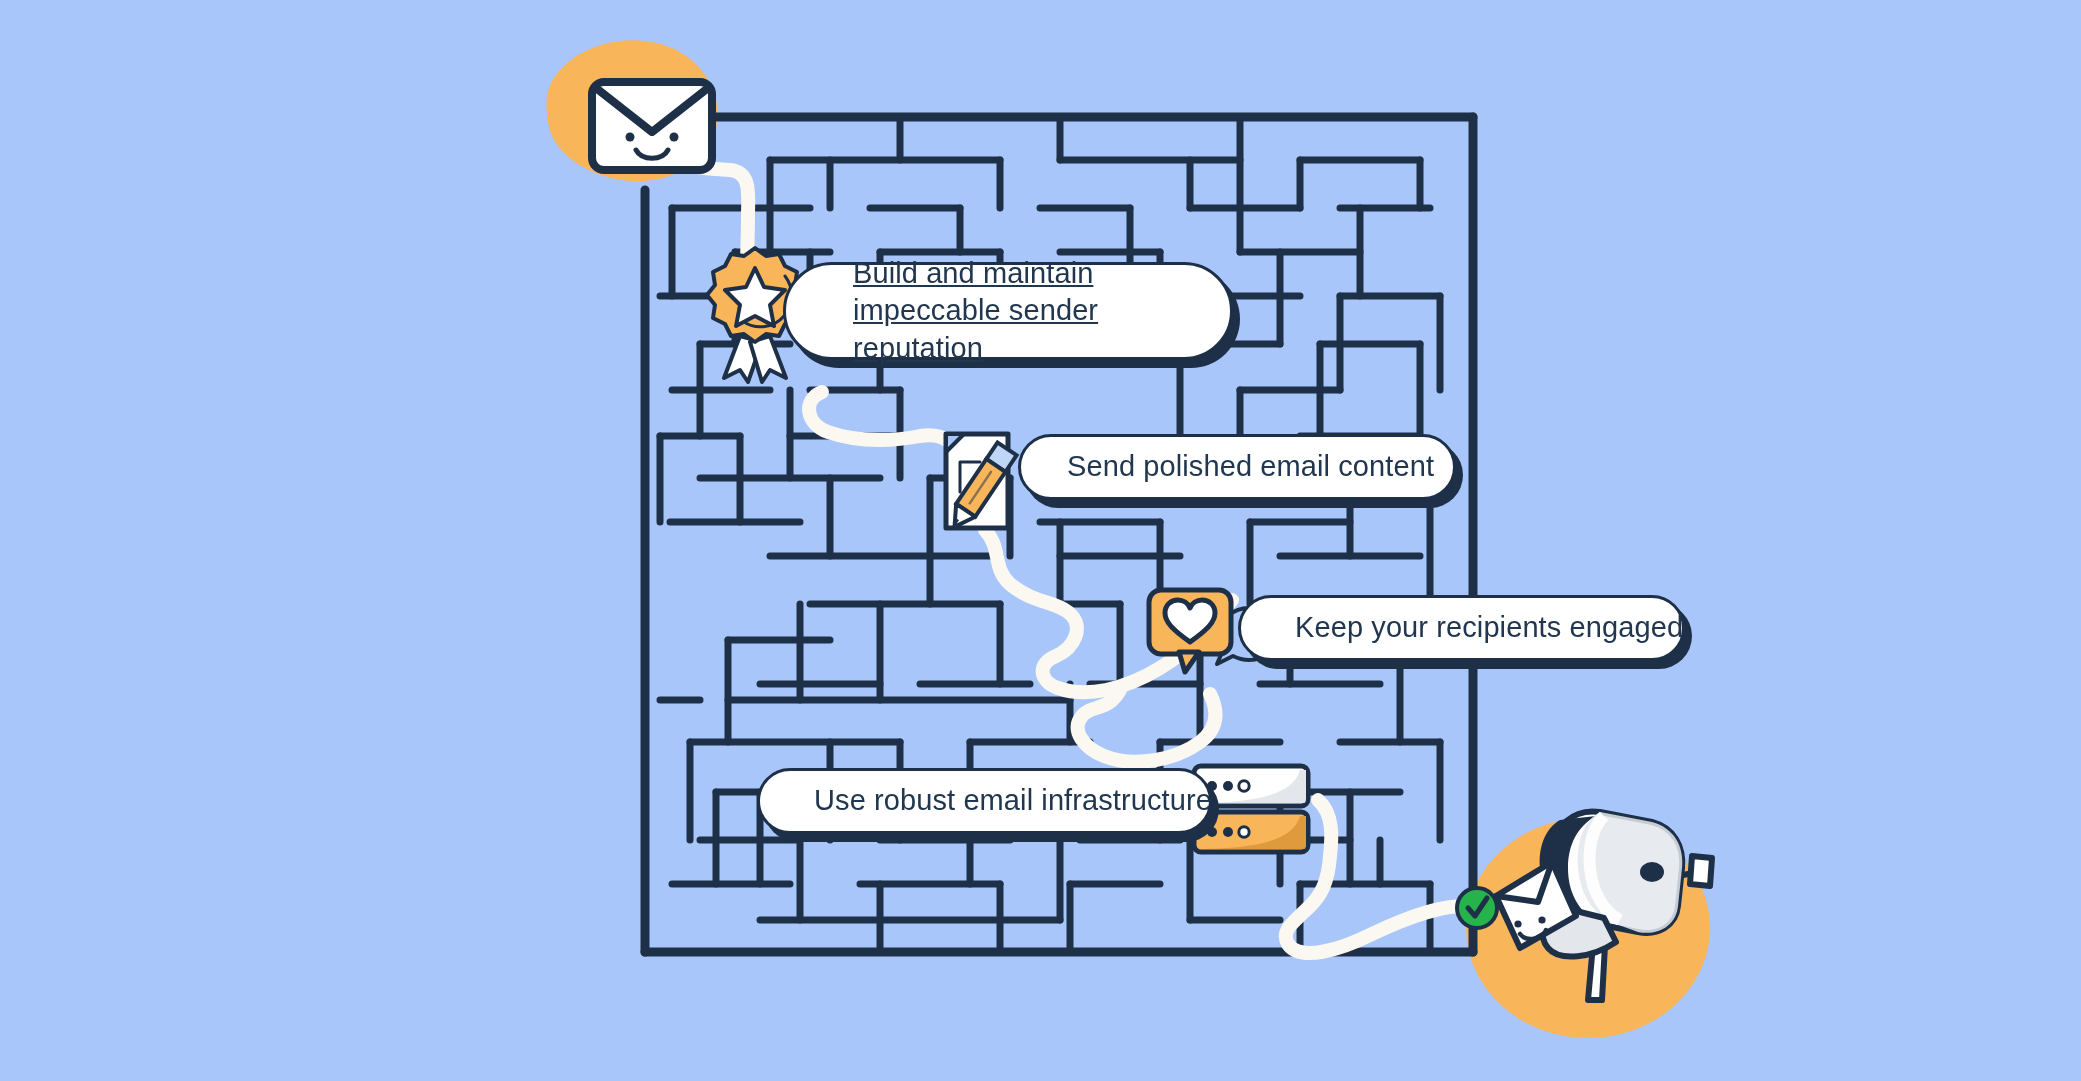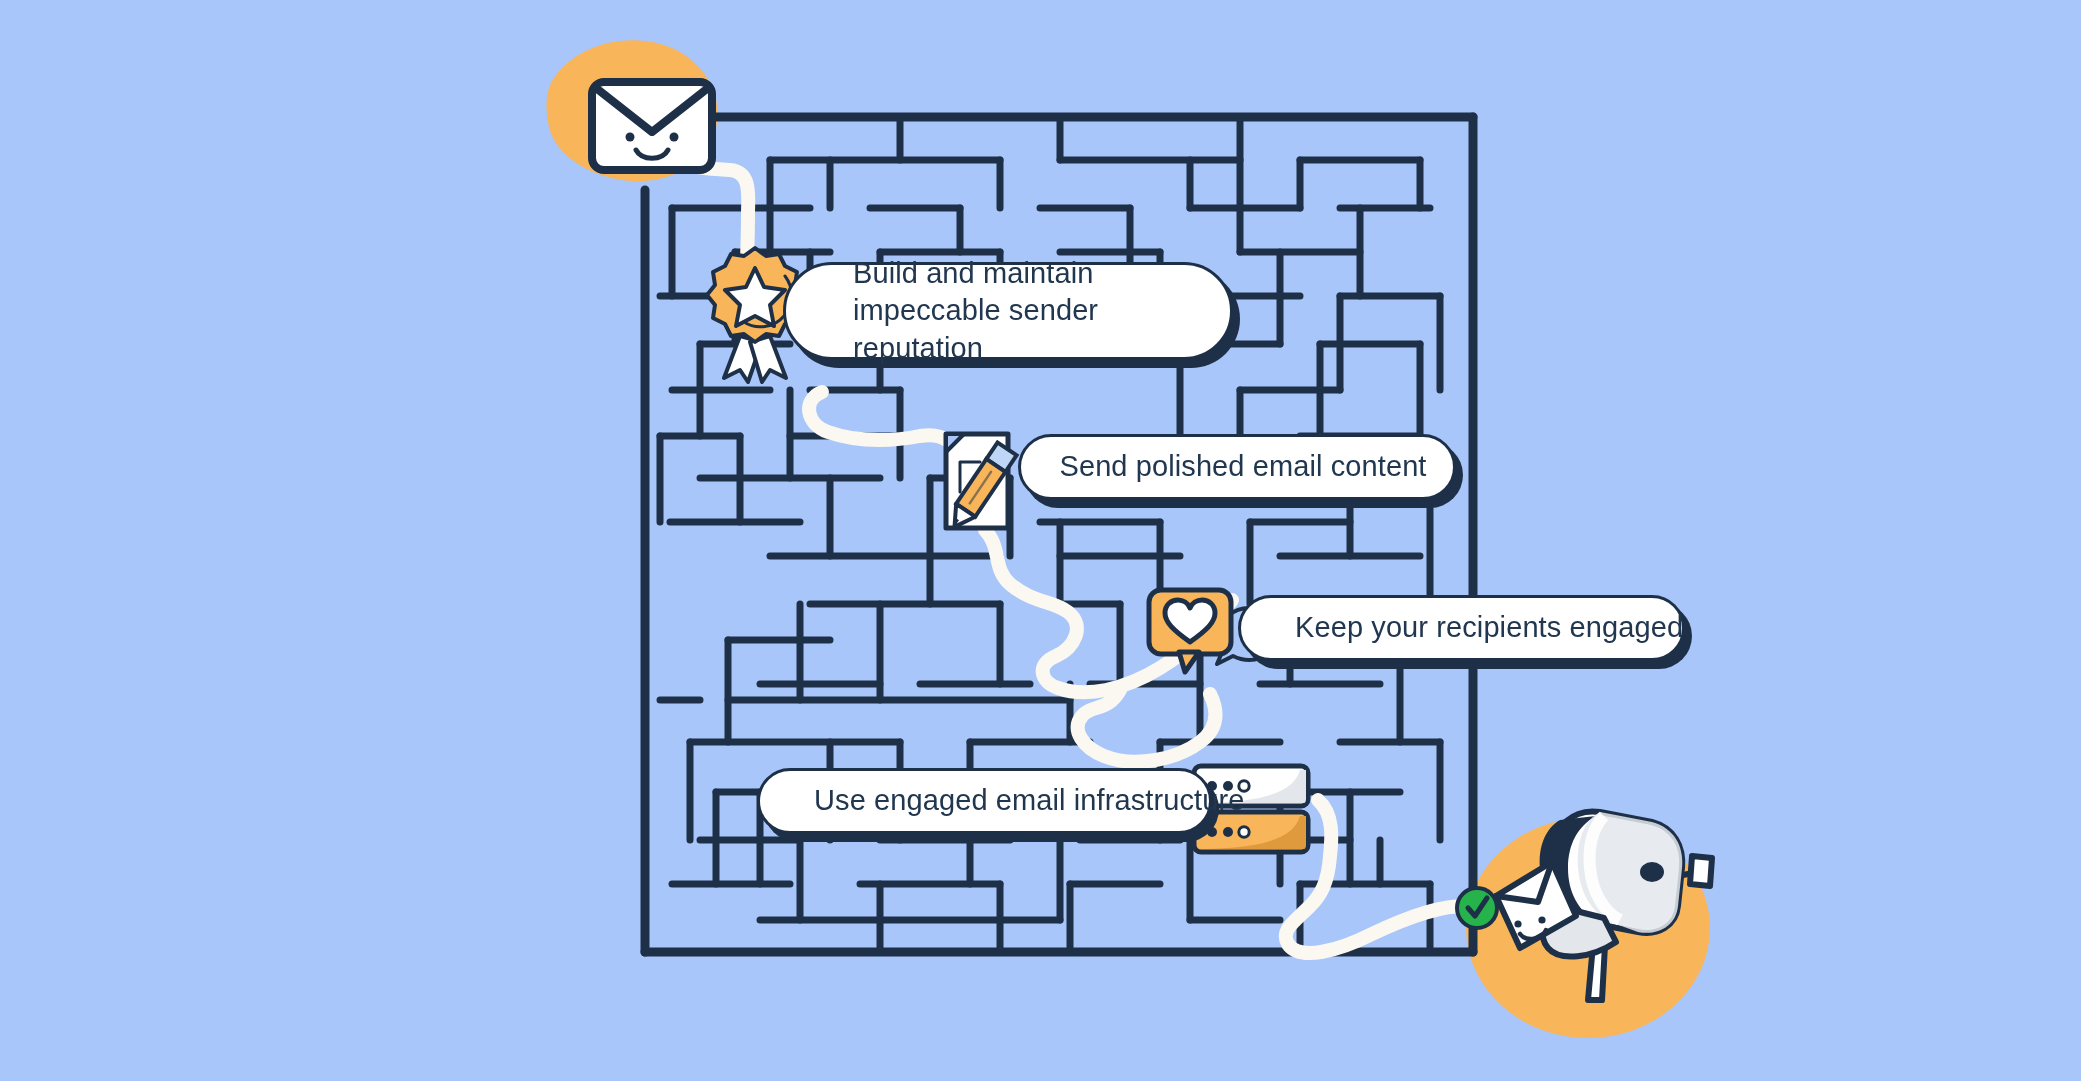--- a/index.html
+++ b/index.html
@@ -39,26 +39,26 @@
   .pill-text {
     padding: 0 34px;
   }
   .pill.two-line .pill-text {
     white-space: pre-line;
   }
   #pill-reputation {
     left: 783px;   top: 262px;
     width: 450px;  height: 98px;
     padding-left: 33px;
+    text-decoration: underline;
   }
   #pill-content {
     left: 1018px;  top: 434px;
     width: 438px;  height: 66px;
     padding-left: 12px;
-    justify-content: center;
   }
   #pill-engaged {
     left: 1238px;  top: 595px;
     width: 447px;  height: 66px;
     padding-left: 20px;
     text-align: center;
   }
   #pill-infra {
     left: 757px;   top: 768px;
     width: 455px;  height: 66px;
@@ -397,16 +397,16 @@
 
   <div class="pill" id="pill-content">
     <span class="pill-text">Send polished email content</span>
   </div>
 
   <div class="pill" id="pill-engaged">
     <span class="pill-text">Keep your recipients engaged</span>
   </div>
 
   <div class="pill" id="pill-infra">
-    <span class="pill-text">Use engaged email infrastructure</span>
+    <span class="pill-text">Use robust email infrastructure</span>
   </div>
 
 </div>
 
 </body></html>

